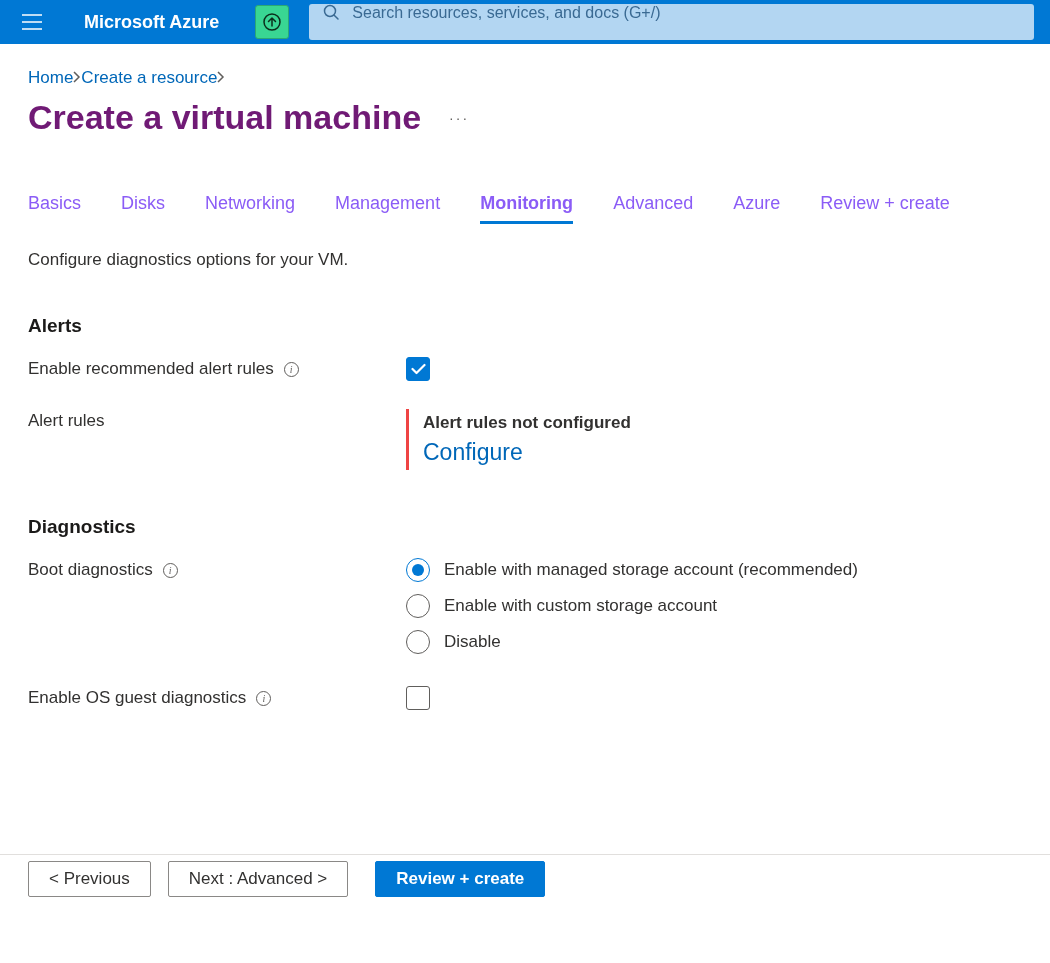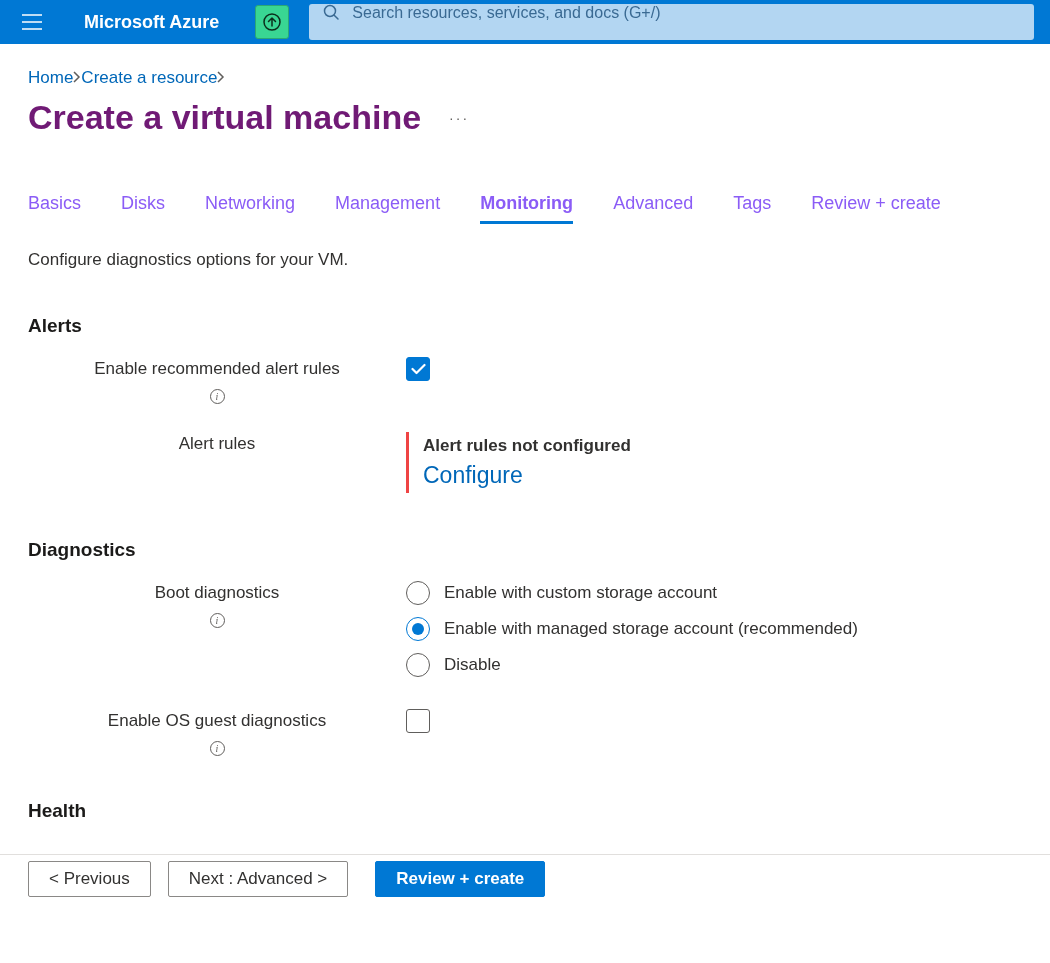--- a/index.html
+++ b/index.html
@@ -34,21 +34,21 @@
   .tab.active::after { content: ""; position: absolute; bottom: 0; left: 0; right: 0; height: 3px; background: #0078d4; }
   
   
   .desc { font-size: 17px; color: #323130; margin-bottom: 32px; }
   
   
   .sec-title { font-size: 19px; font-weight: 700; color: #1b1a19; margin-bottom: 20px; margin-top: 45px; }
   
   
   .form-row { display: flex; align-items: flex-start; margin-bottom: 18px; }
-  .form-label { width: 378px; font-size: 17px; color: #323130; display: flex; align-items: center; gap: 10px; padding-top: 2px; flex-direction: column; }
+  .form-label { width: 378px; font-size: 17px; color: #323130; display: flex; align-items: center; gap: 10px; padding-top: 2px; }
   .form-control { flex: 1; }
   
   .info-icon { width: 15px; height: 15px; border: 1px solid #605e5c; border-radius: 50%; display: inline-flex; align-items: center; justify-content: center; font-size: 10px; color: #605e5c; font-family: serif; font-style: italic; }
   
   
   .checkbox { width: 24px; height: 24px; border: 1px solid #605e5c; border-radius: 3px; display: flex; align-items: center; justify-content: center; cursor: pointer; }
   .checkbox.checked { background: #0078d4; border-color: #0078d4; }
   .checkbox svg { stroke: #fff; }
   
   
@@ -119,21 +119,21 @@
     <span class="more">···</span>
   </div>
 
   <div class="tabs">
     <div class="tab">Basics</div>
     <div class="tab">Disks</div>
     <div class="tab">Networking</div>
     <div class="tab">Management</div>
     <div class="tab active">Monitoring</div>
     <div class="tab">Advanced</div>
-    <div class="tab">Tags</div>
+    <div class="tab">Azure</div>
     <div class="tab">Review + create</div>
   </div>
 
   <p class="desc">Configure diagnostics options for your VM.</p>
 
   <h3 class="sec-title">Alerts</h3>
 
   <div class="form-row">
     <div class="form-label">
       <span>Enable recommended alert rules</span>
@@ -162,47 +162,46 @@
 
   <h3 class="sec-title" style="margin-top:46px;">Diagnostics</h3>
 
   <div class="form-row">
     <div class="form-label">
       <span>Boot diagnostics</span>
       <span class="info-icon">i</span>
     </div>
     <div class="form-control">
       <div class="radio-group">
-        <label class="radio-item">
-          <span class="radio"></span>
-          <span class="radio-label">Enable with custom storage account</span>
-        </label>
         <label class="radio-item">
           <span class="radio selected"></span>
           <span class="radio-label">Enable with managed storage account (recommended)</span>
         </label>
         <label class="radio-item">
           <span class="radio"></span>
+          <span class="radio-label">Enable with custom storage account</span>
+        </label>
+        <label class="radio-item">
+          <span class="radio"></span>
           <span class="radio-label">Disable</span>
         </label>
       </div>
     </div>
   </div>
 
   <div class="form-row" style="margin-top:32px;text-align:right;">
     <div class="form-label">
       <span>Enable OS guest diagnostics</span>
       <span class="info-icon">i</span>
     </div>
     <div class="form-control">
       <div class="checkbox"></div>
     </div>
   </div>
 
-  <h3 class="sec-title" style="margin-top:44px;">Health</h3>
 
 </div>
 
 <div class="footer">
   <button class="btn btn-secondary">&lt; Previous</button>
   <button class="btn btn-secondary">Next : Advanced &gt;</button>
   <button class="btn btn-primary" style="margin-left:10px;">Review + create</button>
 </div>
 
 </body></html>

